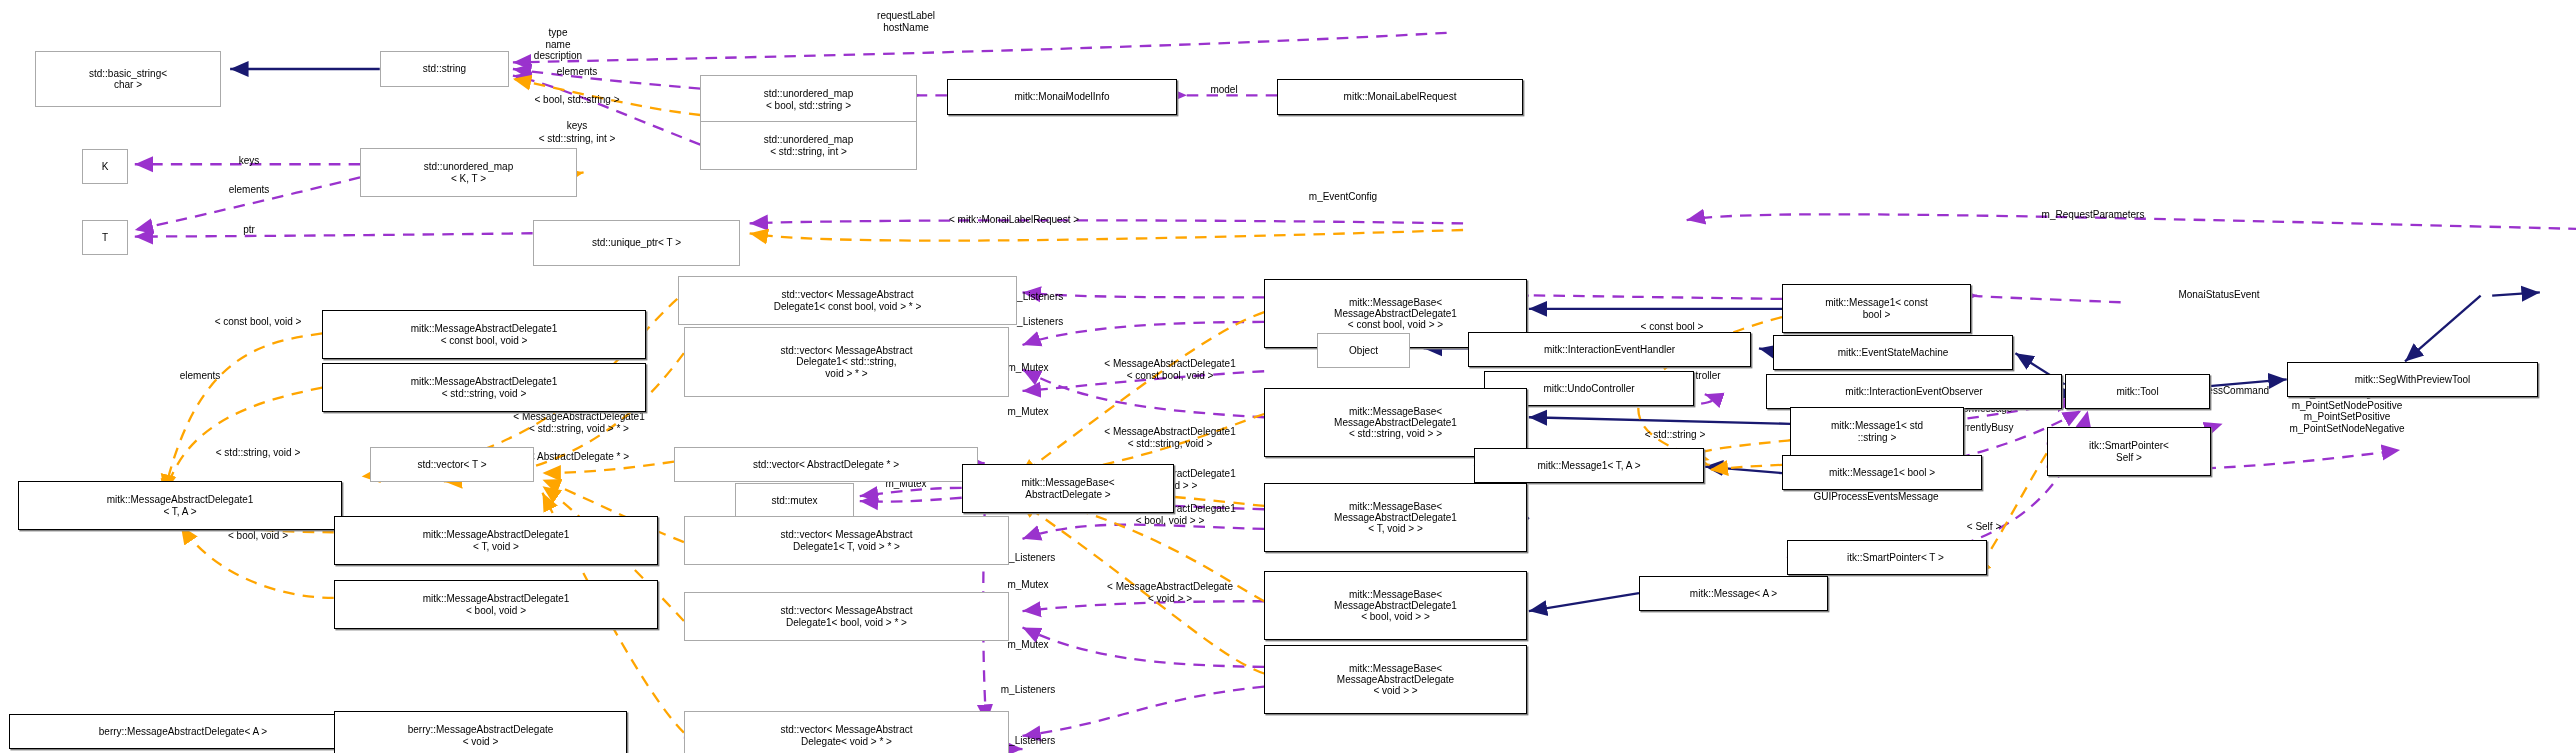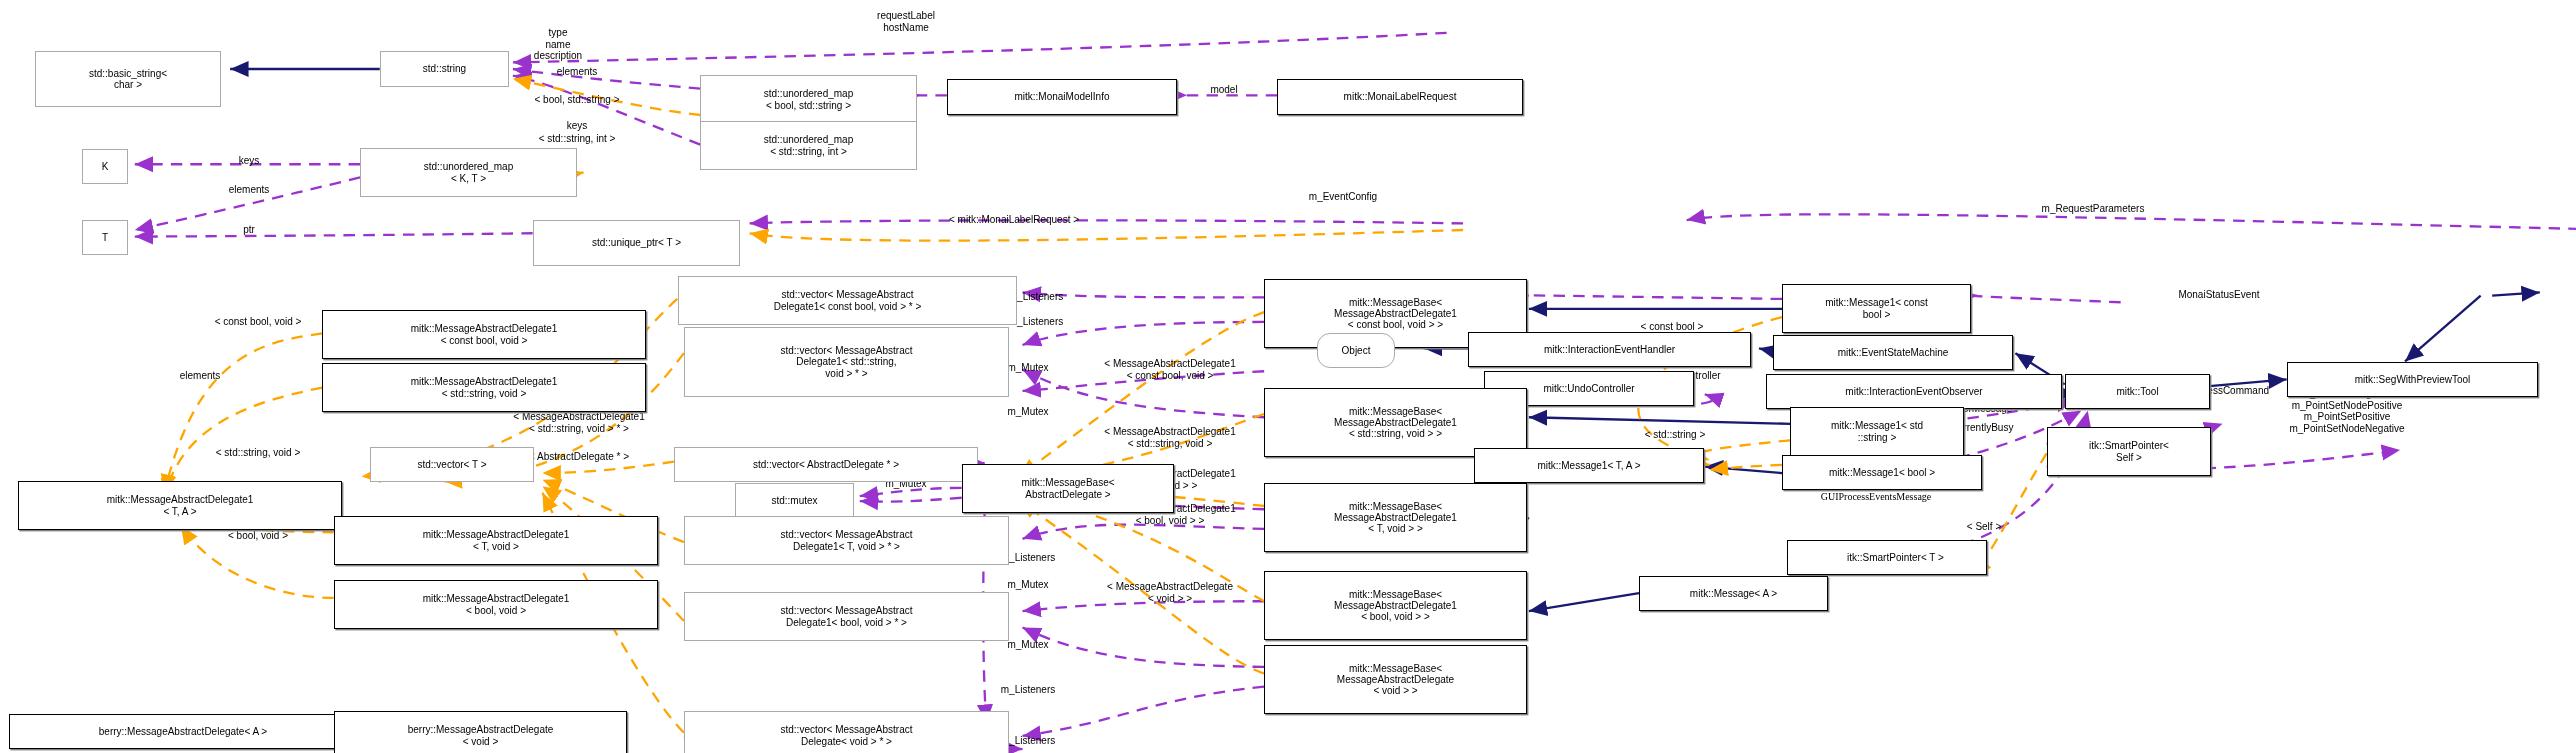--- a/index.html
+++ b/index.html
@@ -182,21 +182,21 @@
     <div class="node plain" style="left: 678px; top: 276px; width: 339px; height: 49px;">std::vector&lt; MessageAbstract
 Delegate1&lt; const bool, void &gt; * &gt;</div>
     <div class="node plain" style="left: 684px; top: 327px; width: 325px; height: 70px;">std::vector&lt; MessageAbstract
 Delegate1&lt; std::string,
 void &gt; * &gt;</div>
     <div class="node solid" style="left: 1264px; top: 279px; width: 263px; height: 69px;">mitk::MessageBase&lt;
 MessageAbstractDelegate1
 &lt; const bool, void &gt; &gt;</div>
     <div class="node solid" style="left: 1782px; top: 284px; width: 189px; height: 49px;">mitk::Message1&lt; const
 bool &gt;</div>
-    <div class="node plain" style="left: 1317px; top: 333px; width: 78px; height: 35px; border-radius: 13px;">Object</div>
+    <div class="node plain" style="left: 1317px; top: 333px; width: 93px; height: 35px;">Object</div>
     <div class="node solid" style="left: 1468px; top: 332px; width: 283px; height: 35px;">mitk::InteractionEventHandler</div>
     <div class="node solid" style="left: 1773px; top: 335px; width: 240px; height: 35px;">mitk::EventStateMachine</div>
     <div class="node solid" style="left: 322px; top: 310px; width: 324px; height: 49px;">mitk::MessageAbstractDelegate1
 &lt; const bool, void &gt;</div>
     <div class="node solid" style="left: 322px; top: 363px; width: 324px; height: 49px;">mitk::MessageAbstractDelegate1
 &lt; std::string, void &gt;</div>
     <div class="node solid" style="left: 1484px; top: 371px; width: 210px; height: 35px;">mitk::UndoController</div>
     <div class="node solid" style="left: 1766px; top: 374px; width: 296px; height: 35px;">mitk::InteractionEventObserver</div>
     <div class="node solid" style="left: 2065px; top: 374px; width: 145px; height: 35px;">mitk::Tool</div>
     <div class="node solid" style="left: 2287px; top: 362px; width: 251px; height: 35px;">mitk::SegWithPreviewTool</div>
@@ -251,21 +251,21 @@
     <div class="edge-label" style="left: 577px; top: 100px;">&lt; bool, std::string &gt;</div>
     <div class="edge-label" style="left: 898px; top: 107px;">labels</div>
     <div class="edge-label" style="left: 577px; top: 126px;">keys</div>
     <div class="edge-label" style="left: 577px; top: 139px;">&lt; std::string, int &gt;</div>
     <div class="edge-label" style="left: 249px; top: 161px;">keys</div>
     <div class="edge-label" style="left: 738px; top: 144px;">ptr</div>
     <div class="edge-label" style="left: 249px; top: 190px;">elements</div>
     <div class="edge-label" style="left: 249px; top: 230px;">ptr</div>
     <div class="edge-label" style="left: 1014px; top: 220px;">&lt; mitk::MonaiLabelRequest &gt;</div>
     <div class="edge-label" style="left: 1343px; top: 197px;">m_EventConfig</div>
-    <div class="edge-label" style="left: 2093px; top: 209px;">m_RequestParameters</div>
+    <div class="edge-label" style="left: 2093px; top: 215px;">m_RequestParameters</div>
     <div class="edge-label" style="left: 2219px; top: 295px;">MonaiStatusEvent</div>
     <div class="edge-label" style="left: 1036px; top: 297px;">m_Listeners</div>
     <div class="edge-label" style="left: 1036px; top: 322px;">m_Listeners</div>
     <div class="edge-label" style="left: 258px; top: 322px;">&lt; const bool, void &gt;</div>
     <div class="edge-label" style="left: 1170px; top: 369px;">&lt; MessageAbstractDelegate1
 &lt; const bool, void &gt;</div>
     <div class="edge-label" style="left: 579px; top: 347px;">elements</div>
     <div class="edge-label" style="left: 1672px; top: 327px;">&lt; const bool &gt;</div>
     <div class="edge-label" style="left: 579px; top: 381px;">elements</div>
     <div class="edge-label" style="left: 579px; top: 374px;">&lt; MessageAbstractDelegate1
@@ -291,21 +291,21 @@
     <div class="edge-label" style="left: 579px; top: 457px;">&lt; AbstractDelegate * &gt;</div>
     <div class="edge-label" style="left: 1170px; top: 479px;">&lt; MessageAbstractDelegate1
 &lt; T, void &gt; &gt;</div>
     <div class="edge-label" style="left: 1675px; top: 468px;">&lt; bool &gt;</div>
     <div class="edge-label" style="left: 906px; top: 464px;">m_Listeners</div>
     <div class="edge-label" style="left: 906px; top: 484px;">m_Mutex</div>
     <div class="edge-label" style="left: 258px; top: 523px;">&lt; T, void &gt;</div>
     <div class="edge-label" style="left: 1028px; top: 506px;">m_Mutex</div>
     <div class="edge-label" style="left: 1170px; top: 514px;">&lt; MessageAbstractDelegate1
 &lt; bool, void &gt; &gt;</div>
-    <div class="edge-label" style="left: 1876px; top: 497px; font-family: Liberation Serif, serif;">GUIProcessEventsMessage</div>
+    <div class="edge-label" style="left: 1876px; top: 497px;">GUIProcessEventsMessage</div>
     <div class="edge-label" style="left: 258px; top: 536px;">&lt; bool, void &gt;</div>
     <div class="edge-label" style="left: 579px; top: 531px;">&lt; MessageAbstractDelegate1
 &lt; T, void &gt; * &gt;</div>
     <div class="edge-label" style="left: 1984px; top: 527px;">&lt; Self &gt;</div>
     <div class="edge-label" style="left: 1028px; top: 558px;">m_Listeners</div>
     <div class="edge-label" style="left: 1170px; top: 592px;">&lt; MessageAbstractDelegate
 &lt; void &gt; &gt;</div>
     <div class="edge-label" style="left: 1028px; top: 585px;">m_Mutex</div>
     <div class="edge-label" style="left: 579px; top: 609px;">&lt; MessageAbstractDelegate1
 &lt; bool, void &gt; * &gt;</div>

